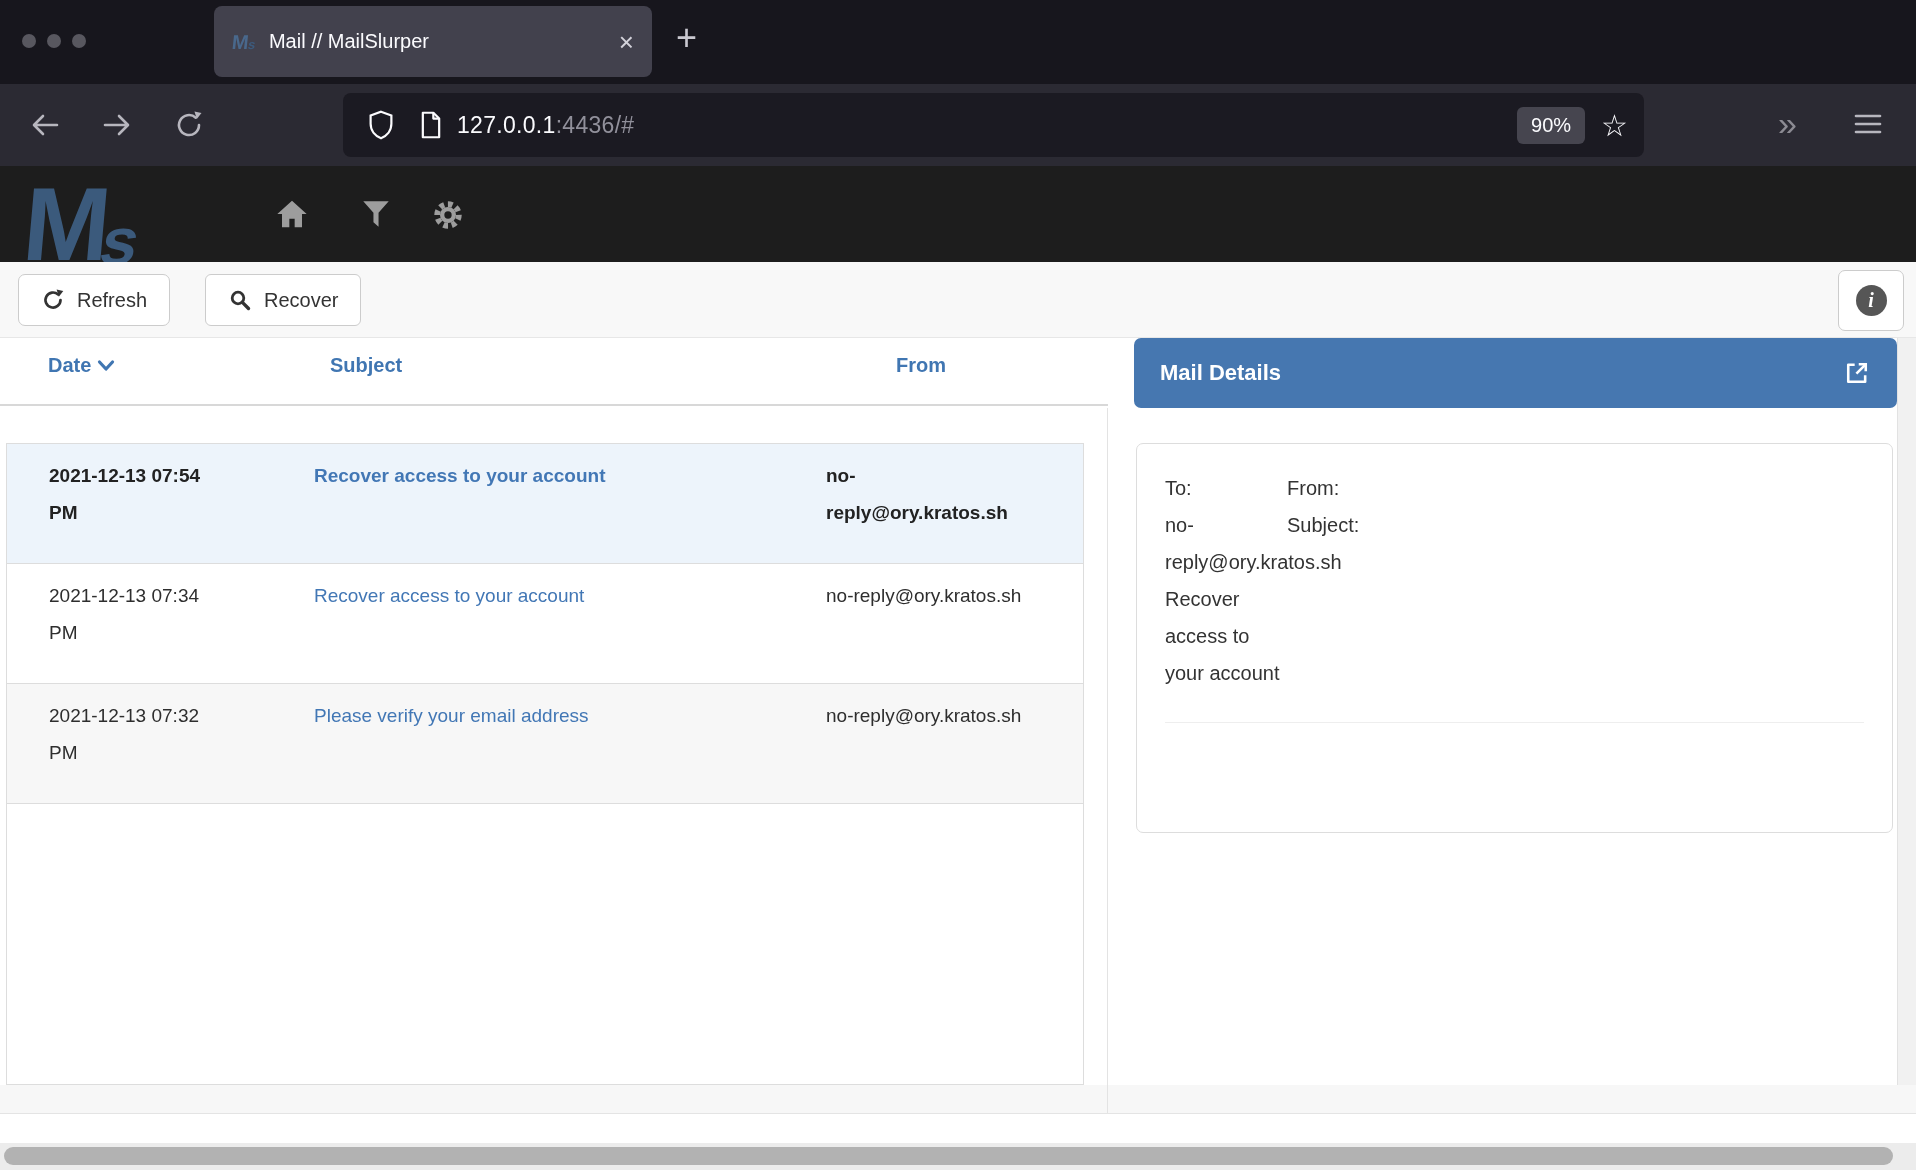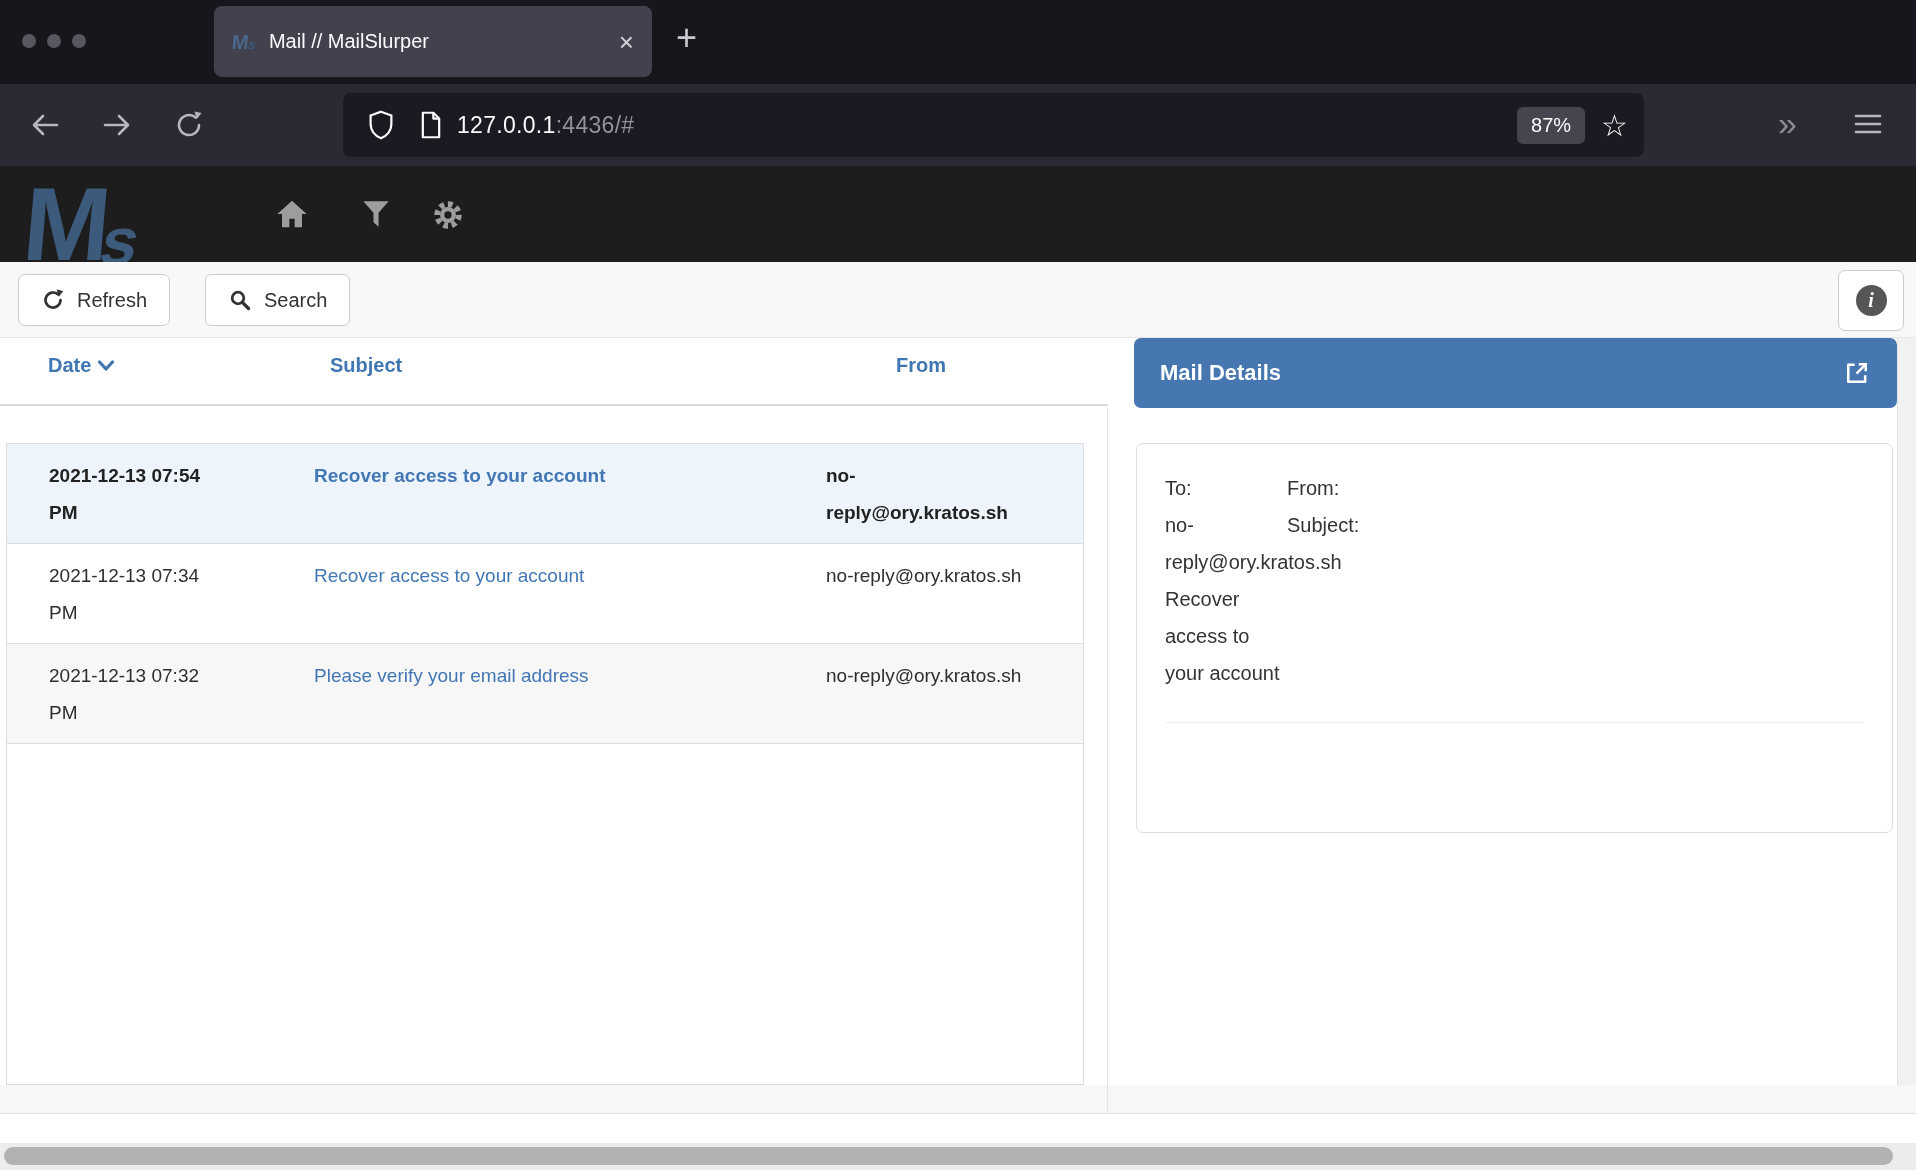--- a/index.html
+++ b/index.html
@@ -54,21 +54,21 @@
 
   
   .content { height:747px; background:#fff; position:relative; }
   .right-strip { position:absolute; left:1897px; top:0; width:19px; height:100%; background:#f1f1f1; border-left:1px solid #e2e2e2; }
 
   .col-head { position:absolute; top:16px; font-size:20px; font-weight:bold; color:#4076b2; cursor:pointer; display:flex; align-items:center; gap:6px; }
   .h-date { left:48px; } .h-subject { left:330px; } .h-from { left:896px; }
   .head-divider { position:absolute; top:66px; left:0; width:1108px; height:2px; background:#d8d8d8; }
 
   .mail-list { position:absolute; left:6px; top:105px; width:1078px; height:642px; background:#fff; border:1px solid #ddd; }
-  .mail-row { position:relative; height:100px; border-bottom:1px solid #ddd; font-size:19px; color:#2e2e2e; cursor:pointer; }
+  .mail-row { position:relative; height:120px; border-bottom:1px solid #ddd; font-size:19px; color:#2e2e2e; cursor:pointer; }
   .mail-row.selected { background:#edf4fb; font-weight:bold; color:#222; }
   .mail-row.striped { background:#f7f7f7; }
   .cell { position:absolute; top:13px; line-height:37px; }
   .cell-date { left:42px; width:172px; }
   .cell-subject { left:307px; width:490px; }
   .cell-from { left:819px; width:196px; }
   .subject-link { color:#4277b5; text-decoration:none; cursor:pointer; }
   .mail-row.selected .subject-link { font-weight:bold; }
 
   .v-divider { position:absolute; left:1107px; top:70px; bottom:0; width:1px; background:#e3e3e3; }
@@ -138,21 +138,21 @@
         </svg>
     </span>
     <span class="doc">
       <svg width="24" height="28" viewBox="0 0 20 24">
           <path d="M3 1.5 H12 L17 6.5 V22.5 H3 Z" fill="none" stroke="#fbfbfe" stroke-width="1.9" stroke-linejoin="round"></path>
           <path d="M12 1.5 V6.5 H17" fill="none" stroke="#fbfbfe" stroke-width="1.9" stroke-linejoin="round"></path>
         </svg>
     </span>
     <span class="url-text"><span>127.0.0.1</span><span class="url-rest">:4436/#</span></span>
     <span class="url-spacer"></span>
-    <span class="zoom-pill">87%</span>
+    <span class="zoom-pill">90%</span>
     <span class="star">☆</span>
   </div>
 
   <span class="chev2">»</span>
   <span class="burger">
     <svg width="32" height="28" viewBox="0 0 32 28">
         <g stroke="#b7b6be" stroke-width="2.6" stroke-linecap="round">
           <line x1="4" y1="6" x2="28" y2="6"></line>
           <line x1="4" y1="14" x2="28" y2="14"></line>
           <line x1="4" y1="22" x2="28" y2="22"></line>
@@ -195,21 +195,21 @@
     </span>
     <span>Refresh</span>
   </button>
   <button class="btn btn-search">
     <span>
       <svg width="24" height="24" viewBox="0 0 24 24">
           <circle cx="10" cy="10" r="5.8" fill="none" stroke="#333" stroke-width="2.8"></circle>
           <line x1="14.4" y1="14.4" x2="20.5" y2="20.5" stroke="#333" stroke-width="3.4" stroke-linecap="round"></line>
         </svg>
     </span>
-    <span>Search</span>
+    <span>Recover</span>
   </button>
   <button class="btn-info">
     <span class="info-circle">i</span>
   </button>
 </div>
 
 <div class="content">
 
   <div class="col-head h-date">
     <span>Date</span>

